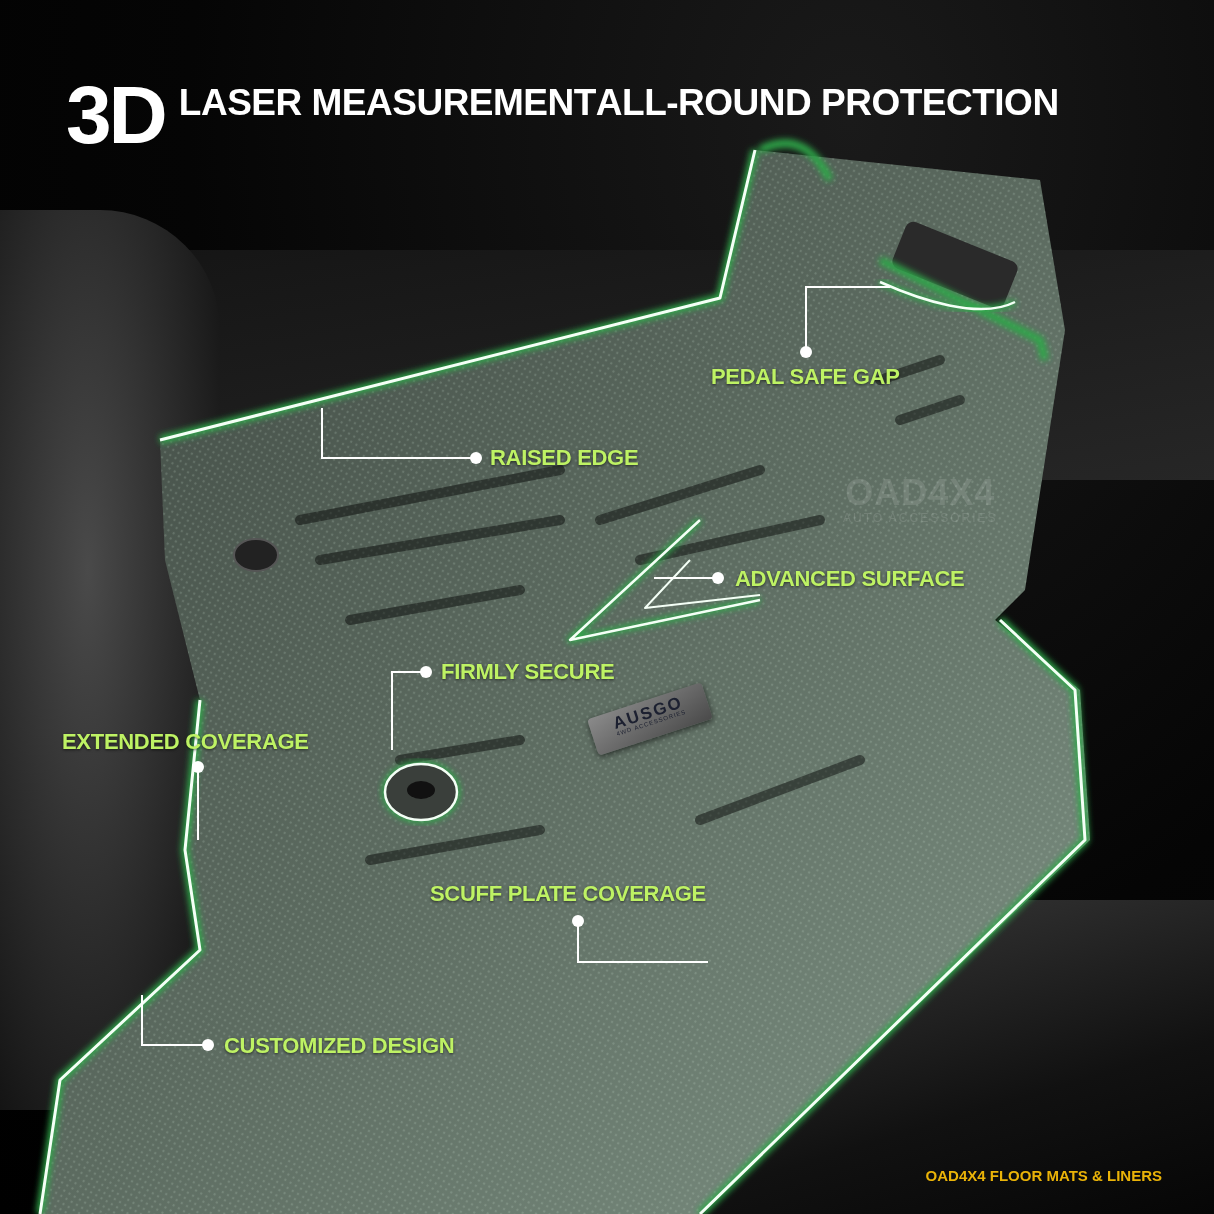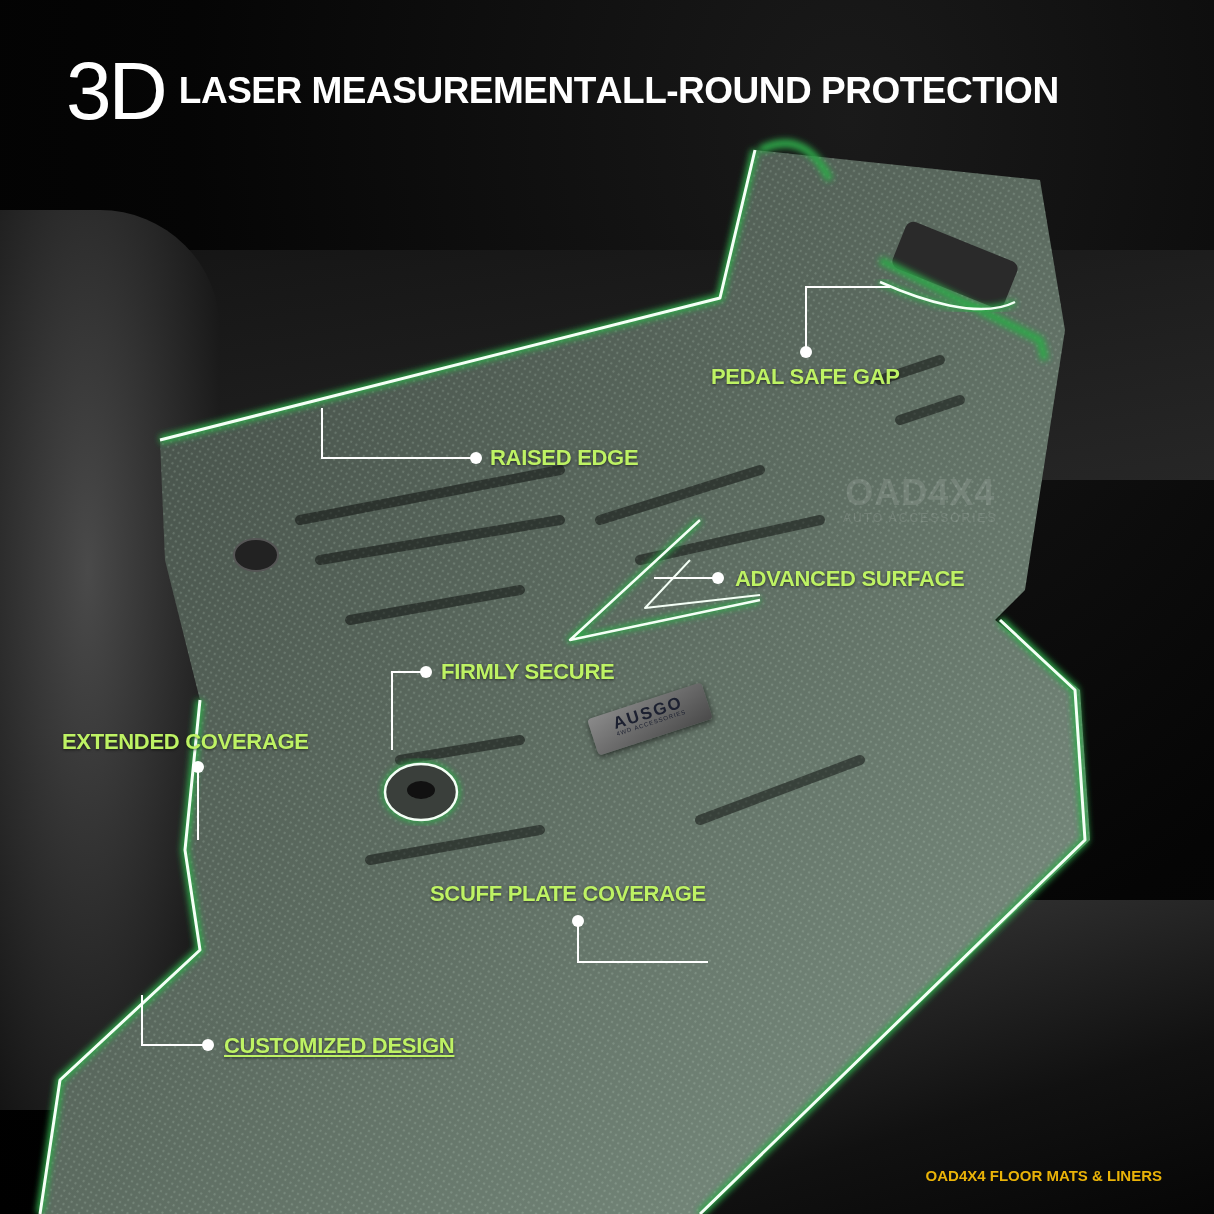--- a/index.html
+++ b/index.html
@@ -10,21 +10,21 @@
   .carpet { position: absolute; left: 110px; top: 250px; width: 1104px; height: 230px;
       background: linear-gradient(170deg, #151515, #262626); }
   .seat { position: absolute; left: 0; top: 210px; width: 220px; height: 900px;
       background: radial-gradient(ellipse at 40% 40%, #4a4a4a, #1e1e1e 70%, #0a0a0a);
       border-radius: 0 120px 60px 0; }
   .sill { position: absolute; left: 640px; top: 900px; width: 700px; height: 320px;
       background: linear-gradient(160deg, #3a3a3a, #111 60%, #050505);
       transform: skewX(-30deg); }
   svg.overlay { position: absolute; inset: 0; }
   .headline { position: absolute; left: 66px; top: 50px; color: #fff; display: flex; align-items: center; }
-  .big3d { font-weight: 400; font-size: 82px; letter-spacing: -3px; line-height: 1; margin-right: 14px; }
+  .big3d { font-weight: 700; font-size: 82px; letter-spacing: -3px; line-height: 1; margin-right: 14px; margin-top: 24px; }
   .sublines { display: flex; flex-direction: row; font-weight: 700; font-size: 37px; line-height: 1.05; letter-spacing: -0.5px; }
   .label { position: absolute; color: #bef264; font-weight: 700; font-size: 22px; letter-spacing: -0.3px;
       text-shadow: 0 1px 3px rgba(0,0,0,.6); white-space: nowrap; }
   .watermark { position: absolute; left: 843px; top: 475px; color: rgba(255,255,255,0.12); text-align: center; }
   .watermark .wm-main { font-size: 36px; font-weight: 700; letter-spacing: 1px; display: block; line-height: 1; text-align: center; }
   .watermark .wm-sub { font-size: 12px; letter-spacing: 2px; display: block; }
   .badge { position: absolute; left: 590px; top: 700px; width: 120px; height: 38px;
       background: linear-gradient(160deg, #8a8a8a, #4a4a4a); border-radius: 4px;
       transform: rotate(-18deg); color: #1c2030; text-align: center; box-shadow: 0 2px 6px rgba(0,0,0,.6); }
   .badge .b-main { font-size: 17px; font-weight: 700; letter-spacing: 2px; display: block; line-height: 26px; }
@@ -128,15 +128,15 @@
     <span>ALL-ROUND PROTECTION</span>
   </div>
 </div>
 
 <div class="label" style="left:711px; top:364px;">PEDAL SAFE GAP</div>
 <div class="label" style="left:490px; top:445px;">RAISED EDGE</div>
 <div class="label" style="left:735px; top:566px;">ADVANCED SURFACE</div>
 <div class="label" style="left:441px; top:659px;">FIRMLY SECURE</div>
 <div class="label" style="left:62px; top:729px;">EXTENDED COVERAGE</div>
 <div class="label" style="left:430px; top:881px;">SCUFF PLATE COVERAGE</div>
-<div class="label" style="left:224px; top:1033px;text-decoration:underline;">CUSTOMIZED DESIGN</div>
+<div class="label" style="left:224px; top:1033px;">CUSTOMIZED DESIGN</div>
 
 <div class="footer">OAD4X4 FLOOR MATS &amp; LINERS</div>
 
 </body></html>

